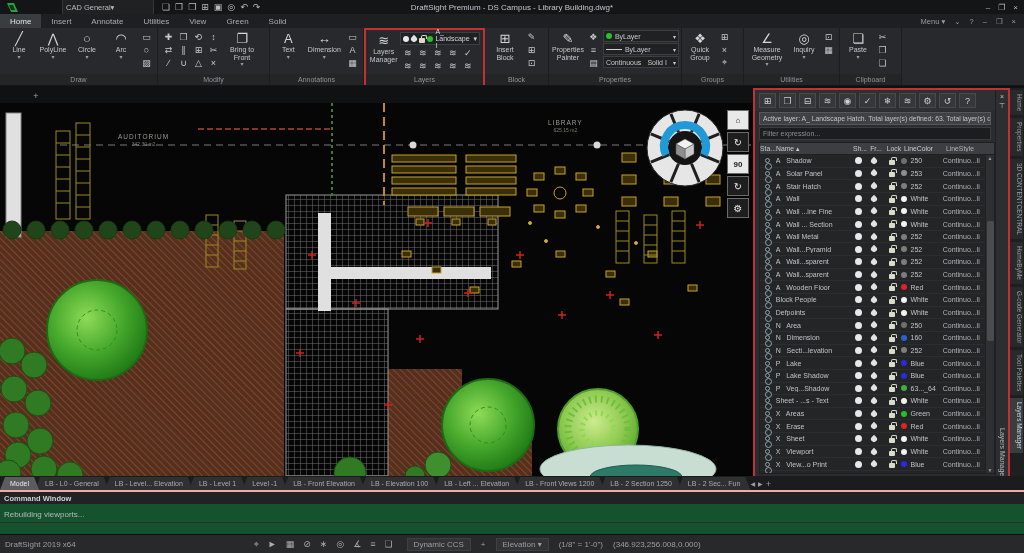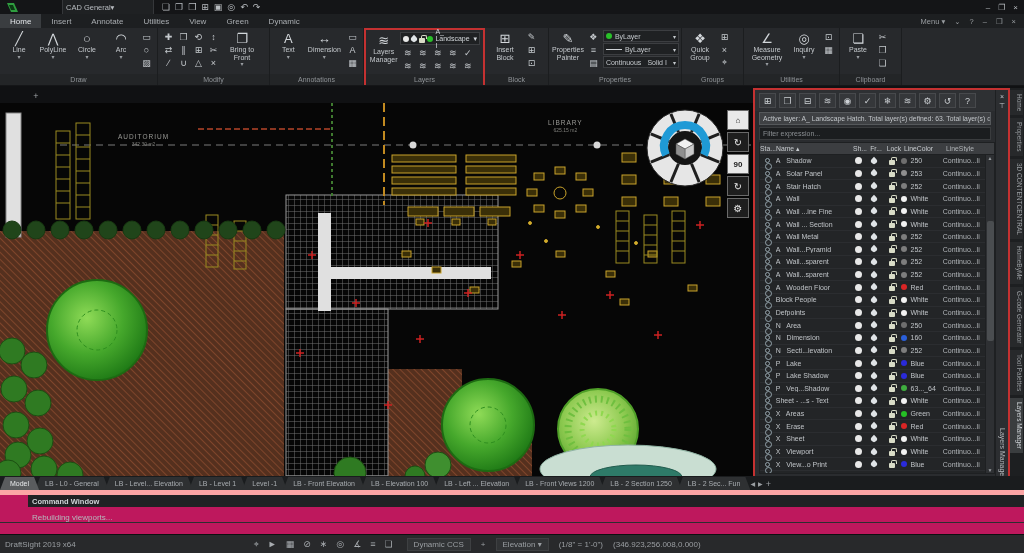--- a/index.html
+++ b/index.html
@@ -82,21 +82,21 @@
   
   #edgetabs{position:absolute;right:0;top:88px;width:14px;height:402px;background:#1d1f21;display:flex;flex-direction:column;gap:3px;padding-top:2px;}
   .etab{writing-mode:vertical-rl;font-size:6.5px;color:#9a9ea2;background:#27292b;padding:4px 0;text-align:center;width:13px;}
   .etab.active{background:#3a3d3f;color:#d3d7db;}
   
   #sheettabs{position:absolute;top:476px;left:0;right:0;height:14px;background:#1a1c1e;display:flex;align-items:flex-end;font-size:7px;}
   .stab{height:13px;display:flex;align-items:center;padding:0 10px;background:#2e3032;color:#a8acb0;clip-path:polygon(5px 0,calc(100% - 5px) 0,100% 100%,0 100%);margin-right:-4px;white-space:nowrap;}
   .stab.active{background:#5a5c5e;color:#e8eaec;z-index:2;}
   .snav{display:flex;align-items:center;gap:3px;color:#9a9ea2;font-size:6px;padding:0 4px;height:13px;}
   
-  #cmd{position:absolute;top:490px;left:0;right:0;height:44px;background:#be185d;border-top:5px solid #fca5a5;padding-left:28px;}
+  #cmd{position:absolute;top:490px;left:0;right:0;height:44px;background:#14532d;border-top:2px solid #fca5a5;}
   #cmd .hdr{height:12px;background:#202224;font-size:7.5px;font-weight:bold;color:#cfd3d7;display:flex;align-items:center;padding-left:4px;}
   #cmd .lines{padding:6px 4px 0 4px;font-size:8px;line-height:10px;color:#b5b9bd;font-family:"Liberation Sans",sans-serif;}
   #cmd .prompt{position:absolute;bottom:1px;left:0;right:0;height:11px;border-top:1px solid #2c2e30;display:flex;align-items:center;padding-left:4px;font-size:8px;color:#8a8e92;}
   
   #statusbar{position:absolute;top:534px;left:0;right:0;height:19px;background:#28292b;border-top:1px solid #0e0f10;display:flex;align-items:center;font-size:8px;color:#9a9ea2;}
   #statusbar .app{padding-left:5px;}
   #statusbar .sicons{display:flex;gap:9px;margin-left:178px;font-size:9px;color:#a8acb0;}
   #statusbar .stext{display:flex;gap:10px;margin-left:14px;align-items:center;}
   .sbox{background:#313335;padding:1px 6px;border:1px solid #3e4042;}
 </style>
@@ -117,36 +117,37 @@
   <div class="qat">
     <span>❏</span>
       <span>❐</span>
       <span>❒</span>
       <span>⊞</span>
       <span>▣</span>
       <span>◎</span>
       <span>↶</span>
       <span>↷</span>
   </div>
+  <div id="title-text">DraftSight Premium - DS Campus - Library Building.dwg*</div>
   <div class="winctl">
     <span>–</span>
     <span>❐</span>
     <span>×</span>
   </div>
 </div>
 
 <div id="menubar">
   <div style="display:flex">
     <div class="mtab active">Home</div>
       <div class="mtab">Insert</div>
       <div class="mtab">Annotate</div>
       <div class="mtab">Utilities</div>
       <div class="mtab">View</div>
       <div class="mtab">Green</div>
-      <div class="mtab">Dynamic</div>
+      <div class="mtab">Solid</div>
   </div>
   <div class="mright">
     <span><span>Menu</span> ▾</span>
     <span>⌄</span>
     <span>?</span>
     <span>–</span>
     <span>❐</span>
     <span>×</span>
   </div>
 </div>

